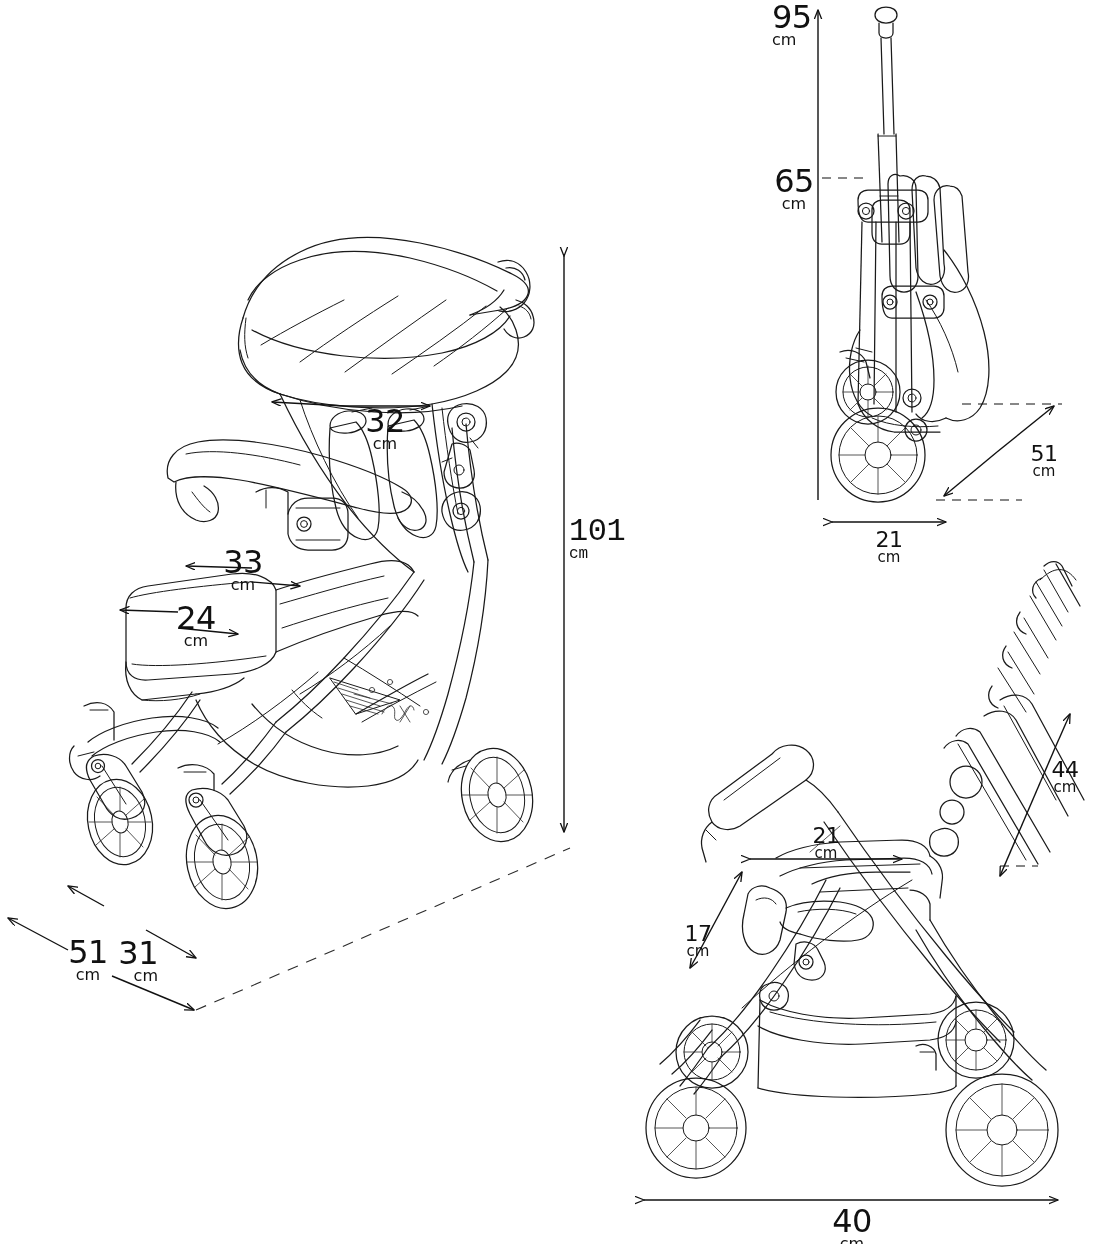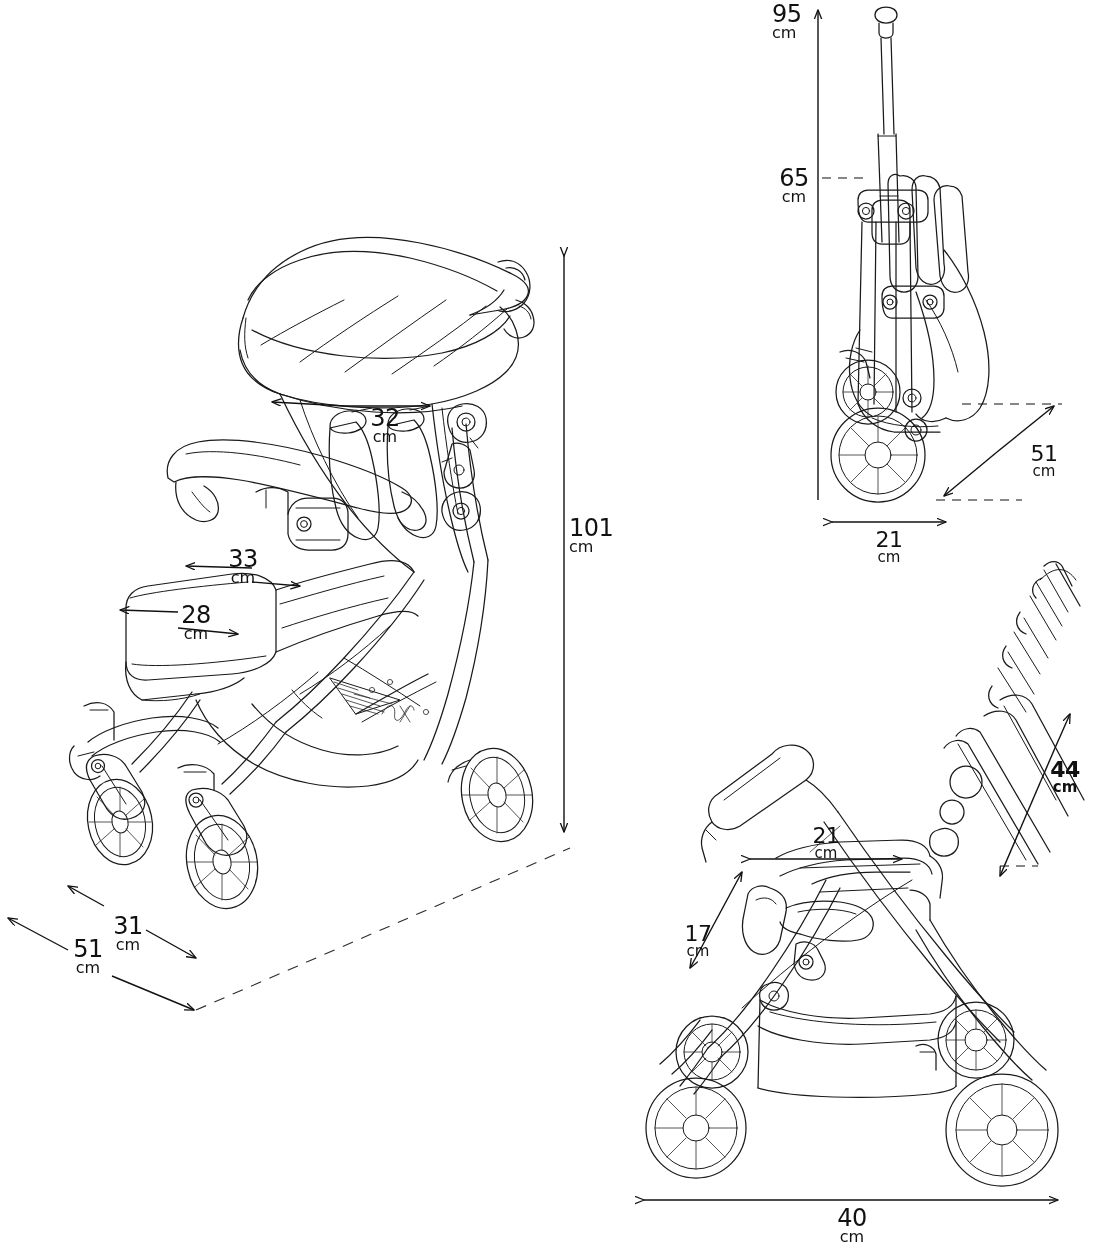--- a/index.html
+++ b/index.html
@@ -64,21 +64,21 @@
   .dimlabel {
     position: absolute;
     text-align: center;
     color: #111111;
     line-height: 0.92;
     user-select: none;
     white-space: nowrap;
   }
   .dimlabel .val {
     display: block;
-    font-size: 24px;
+    font-size: 32px;
     letter-spacing: -0.5px;
   }
   .dimlabel .unit {
     display: block;
     font-size: 16px;
     margin-top: 1px;
   }
   .dimlabel.sz-s .val { font-size: 22px; }
   .dimlabel.sz-s .unit { font-size: 15px; }
 </style>
@@ -652,30 +652,30 @@
     <span class="val">32</span>
     <span class="unit">cm</span>
   </div>
 
   <div class="dimlabel" style="left:213px; top:548px; width:60px;">
     <span class="val">33</span>
     <span class="unit">cm</span>
   </div>
 
   <div class="dimlabel" style="left:166px; top:604px; width:60px;">
-    <span class="val">28</span>
-    <span class="unit">cm</span>
-  </div>
-
-  <div class="dimlabel" style="left:569px; top:517px; width:48px; text-align:left;">
+    <span class="val">24</span>
+    <span class="unit">cm</span>
+  </div>
+
+  <div class="dimlabel" style="left:569px; top:517px; width:48px; text-align:left;font-family:Liberation Mono, monospace;">
     <span class="val">101</span>
     <span class="unit">cm</span>
   </div>
 
-  <div class="dimlabel" style="left:98px; top:915px; width:60px;">
+  <div class="dimlabel" style="left:98px; top:939px; width:60px;text-align:right;">
     <span class="val">31</span>
     <span class="unit">cm</span>
   </div>
 
   <div class="dimlabel" style="left:58px; top:938px; width:60px;">
     <span class="val">51</span>
     <span class="unit">cm</span>
   </div>
 
   <div class="dimlabel" style="left:772px; top:3px; width:44px; text-align:left;">
@@ -691,21 +691,21 @@
   <div class="dimlabel sz-s" style="left:859px; top:530px; width:60px;">
     <span class="val">21</span>
     <span class="unit">cm</span>
   </div>
 
   <div class="dimlabel sz-s" style="left:1016px; top:444px; width:56px;">
     <span class="val">51</span>
     <span class="unit">cm</span>
   </div>
 
-  <div class="dimlabel sz-s" style="left:1037px; top:760px; width:56px;font-weight:bold;">
+  <div class="dimlabel sz-s" style="left:1037px; top:760px; width:56px;">
     <span class="val">44</span>
     <span class="unit">cm</span>
   </div>
 
   <div class="dimlabel sz-s" style="left:798px; top:826px; width:56px;">
     <span class="val">21</span>
     <span class="unit">cm</span>
   </div>
 
   <div class="dimlabel sz-s" style="left:670px; top:924px; width:56px;">

